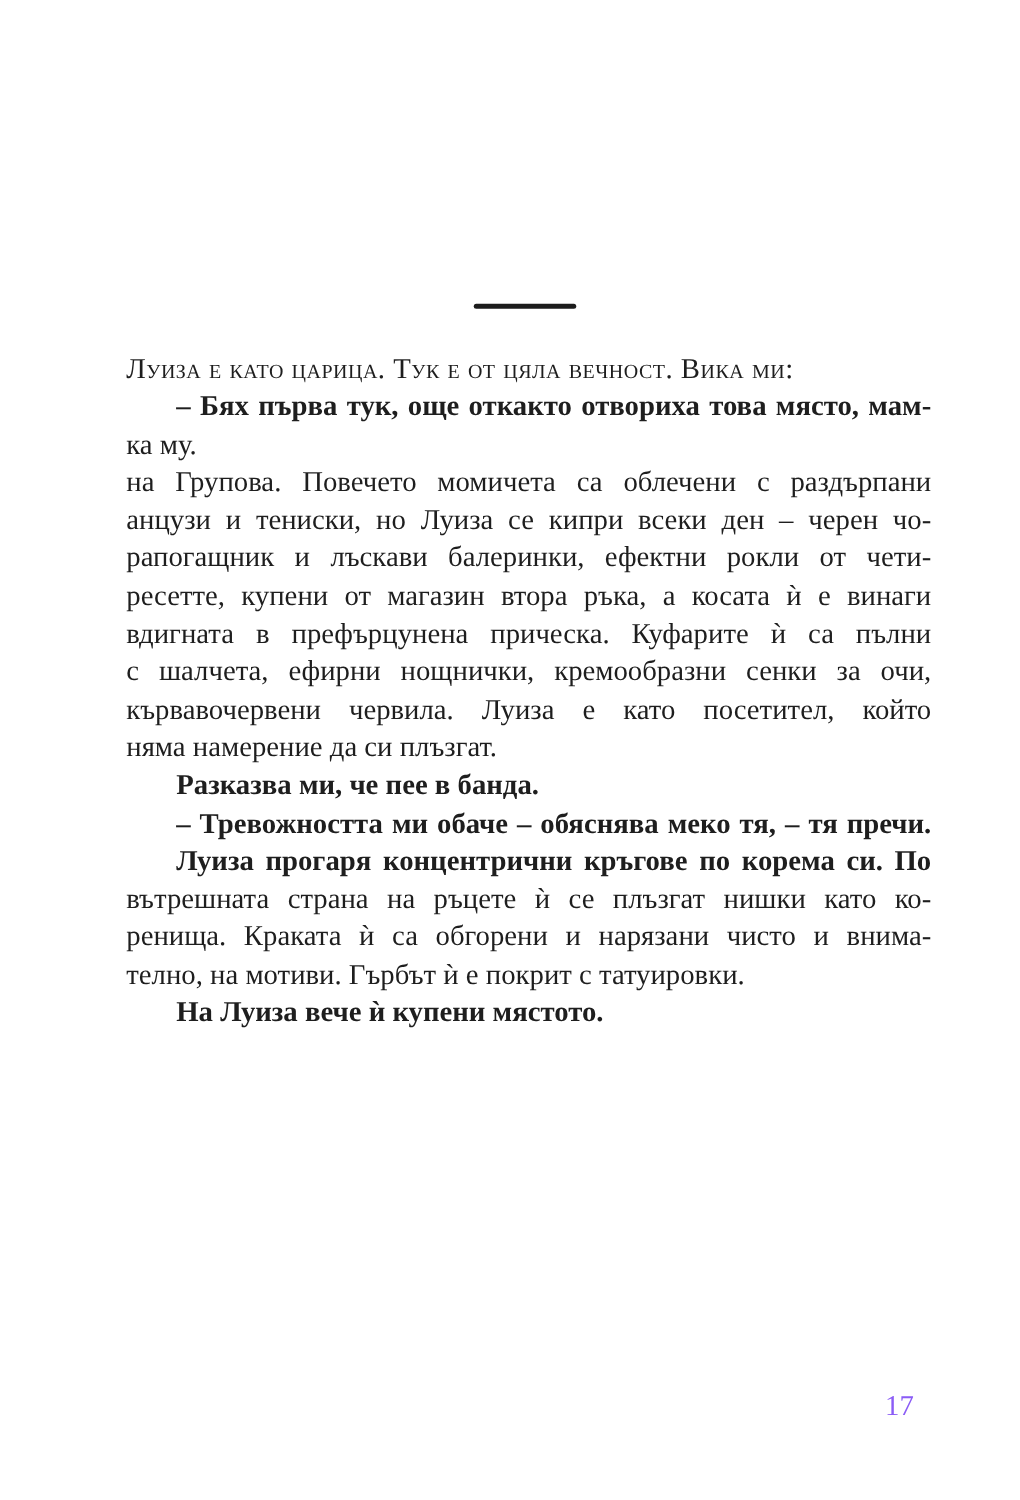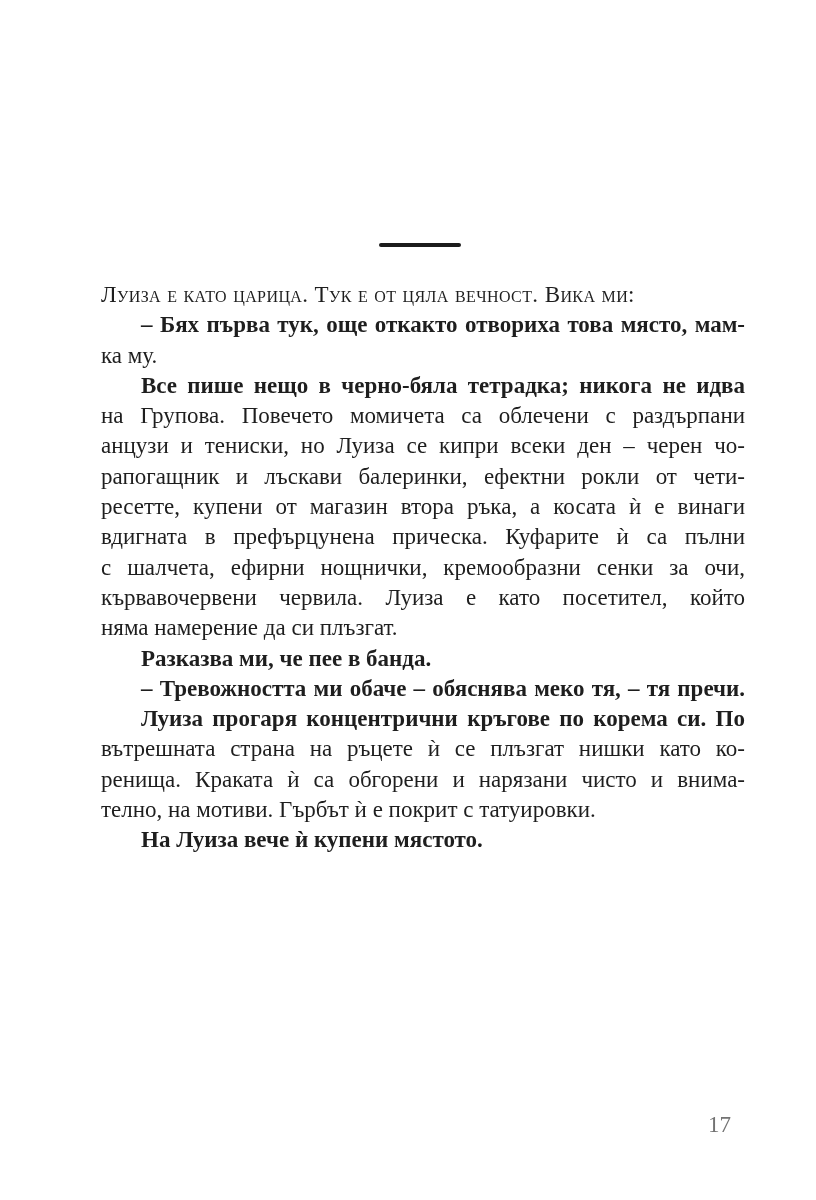--- a/index.html
+++ b/index.html
@@ -49,21 +49,21 @@
     letter-spacing: 0.4px;
   }
   .pagenum {
     position: absolute;
     left: 101px;
     top: 1110px;
     width: 630px;
     text-align: right;
     font-size: 23px;
     line-height: 30px;
-    color: #737373;
+    color: #8b5cf6;
   }
 </style>
 </head>
 <body>
 
 <div class="page">
 
   <div class="divider"></div>
 
   <div class="textblock">
@@ -71,21 +71,20 @@
     <div>
       <div class="line smallcaps">Луиза е като царица. Тук е от цяла вечност. Вика ми:</div>
     </div>
 
     <div>
       <div class="line ind just">– Бях първа тук, още откакто отвориха това място, мам-</div>
       <div class="line">ка му.</div>
     </div>
 
     <div>
-      <div class="line ind just">Все пише нещо в черно-бяла тетрадка; никога не идва</div>
       <div class="line just">на Групова. Повечето момичета са облечени с раздърпани</div>
       <div class="line just">анцузи и тениски, но Луиза се кипри всеки ден – черен чо-</div>
       <div class="line just">рапогащник и лъскави балеринки, ефектни рокли от чети-</div>
       <div class="line just">ресетте, купени от магазин втора ръка, а косата ѝ е винаги</div>
       <div class="line just">вдигната в префърцунена прическа. Куфарите ѝ са пълни</div>
       <div class="line just">с шалчета, ефирни нощнички, кремообразни сенки за очи,</div>
       <div class="line just">кървавочервени червила. Луиза е като посетител, който</div>
       <div class="line">няма намерение да си плъзгат.</div>
     </div>
 

